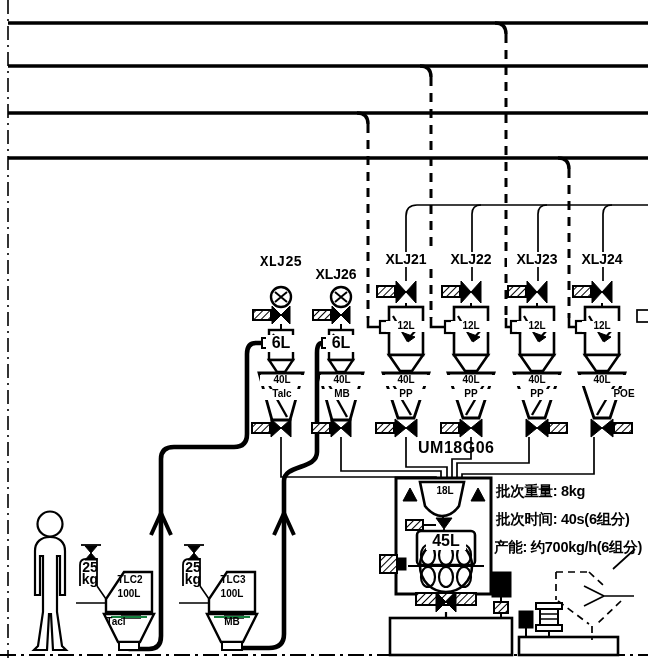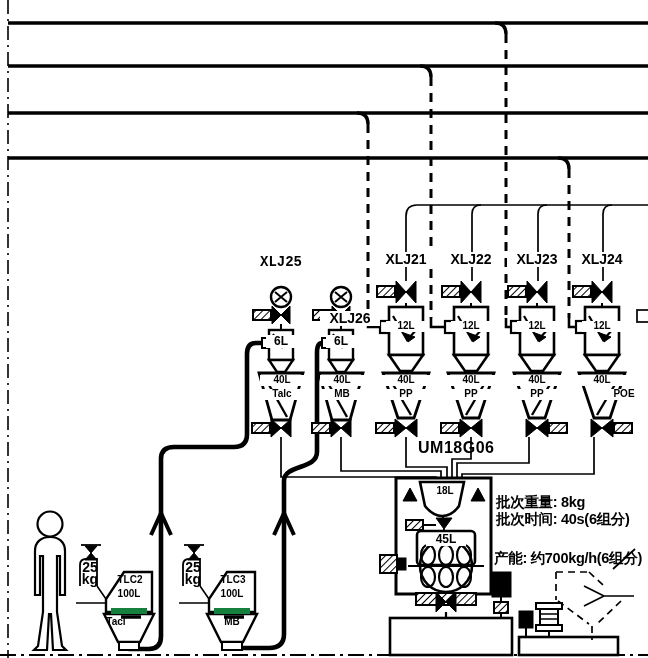--- a/index.html
+++ b/index.html
@@ -3,25 +3,25 @@
 <meta charset="utf-8">
 <style>
   html,body{margin:0;padding:0;}
   body{width:648px;height:658px;position:relative;background:#fff;overflow:hidden;
        font-family:"Liberation Sans",sans-serif;color:#000;}
   svg{position:absolute;left:0;top:0;}
   .lbl{position:absolute;font-weight:bold;text-align:center;line-height:1.05;white-space:nowrap;}
   .bg{background:#fff;}
   .t14{font-size:14px;}
   .t13{font-size:10px;}
-  .t12{font-size:12px;}
+  .t12{font-size:16px;}
   .t10{font-size:14px;}
   .t16{font-size:16px;letter-spacing:0.5px;padding-left:12px;}
   .spec{font-size:14.5px;text-align:left;letter-spacing:-0.3px;}
-  .ul{border-bottom:6px solid #15803d;padding-bottom:8px;}
+  .ul{border-bottom:2px solid #15803d;padding-bottom:16px;}
 </style>
 </head>
 <body>
 
 <svg width="648" height="658" viewBox="0 0 648 658">
   <defs>
     <pattern id="hA" width="5" height="5" patternUnits="userSpaceOnUse" patternTransform="rotate(45)">
       <rect width="5" height="5" fill="#fff"></rect>
       <line x1="0" y1="0" x2="0" y2="5" stroke="#000" stroke-width="2"></line>
     </pattern>
@@ -258,21 +258,21 @@
     <path d="M224,617 H244" stroke-width="3.5"></path>
     <rect x="222" y="642" width="20" height="8" stroke-width="2" fill="#fff"></rect>
   </g>
 </svg>
 
 <div class="lbl t14 bg" style="left:376px;top:252px;width:60px;">XLJ21</div>
 <div class="lbl t14 bg" style="left:441px;top:252px;width:60px;">XLJ22</div>
 <div class="lbl t14 bg" style="left:507px;top:252px;width:60px;">XLJ23</div>
 <div class="lbl t14 bg" style="left:572px;top:252px;width:60px;">XLJ24</div>
 <div class="lbl t14 bg" style="left:251px;top:255px;width:60px;font-family:Liberation Mono, monospace;">XLJ25</div>
-<div class="lbl t14 bg" style="left:320px;top:267px;width:60px;margin-top:44px;">XLJ26</div>
+<div class="lbl t14 bg" style="left:306px;top:267px;width:60px;">XLJ26</div>
 
 <div class="lbl t13 bg" style="left:386px;top:321px;width:40px;">12L</div>
 <div class="lbl t13 bg" style="left:451px;top:321px;width:40px;">12L</div>
 <div class="lbl t13 bg" style="left:517px;top:321px;width:40px;">12L</div>
 <div class="lbl t13 bg" style="left:582px;top:321px;width:40px;">12L</div>
 <div class="lbl t12 bg" style="left:266px;top:335px;width:30px;">6L</div>
 <div class="lbl t12 bg" style="left:326px;top:335px;width:30px;">6L</div>
 
 <div class="lbl t13 bg" style="left:382px;top:375px;width:48px;">40L</div>
 <div class="lbl t13 bg" style="left:382px;top:389px;width:48px;">PP</div>
@@ -284,23 +284,23 @@
 <div class="lbl t13 bg" style="left:600px;top:389px;width:48px;">POE</div>
 <div class="lbl t13 bg" style="left:260px;top:375px;width:44px;">40L</div>
 <div class="lbl t13 bg" style="left:260px;top:389px;width:44px;">Talc</div>
 <div class="lbl t13 bg" style="left:320px;top:375px;width:44px;">40L</div>
 <div class="lbl t13 bg" style="left:320px;top:389px;width:44px;">MB</div>
 
 <div class="lbl t16" style="left:406px;top:440px;">UM18G06</div>
 <div class="lbl t13" style="left:425px;top:486px;width:40px;">18L</div>
 <div class="lbl t12 bg" style="left:426px;top:533px;width:40px;">45L</div>
 
-<div class="lbl spec" style="left:496px;top:484px;margin-top:11px;">批次重量: 8kg</div>
+<div class="lbl spec" style="left:496px;top:484px;">批次重量: 8kg</div>
 <div class="lbl spec" style="left:496px;top:512px;">批次时间: 40s(6组分)</div>
-<div class="lbl spec" style="left:494px;top:540px;margin-top:11px;">产能: 约700kg/h(6组分)</div>
+<div class="lbl spec" style="left:494px;top:540px;">产能: 约700kg/h(6组分)</div>
 
 <div class="lbl t13" style="left:110px;top:575px;width:40px;">TLC2</div>
 <div class="lbl t13 ul" style="left:111px;top:589px;width:36px;">100L</div>
 <div class="lbl t13" style="left:92px;top:617px;width:48px;">Tacl</div>
 <div class="lbl t13" style="left:213px;top:575px;width:40px;">TLC3</div>
 <div class="lbl t13 ul" style="left:214px;top:589px;width:36px;">100L</div>
 <div class="lbl t13" style="left:208px;top:617px;width:48px;">MB</div>
 
 <div class="lbl t10" style="left:80px;top:560px;width:20px;">25</div>
 <div class="lbl t10" style="left:80px;top:572px;width:20px;">kg</div>

